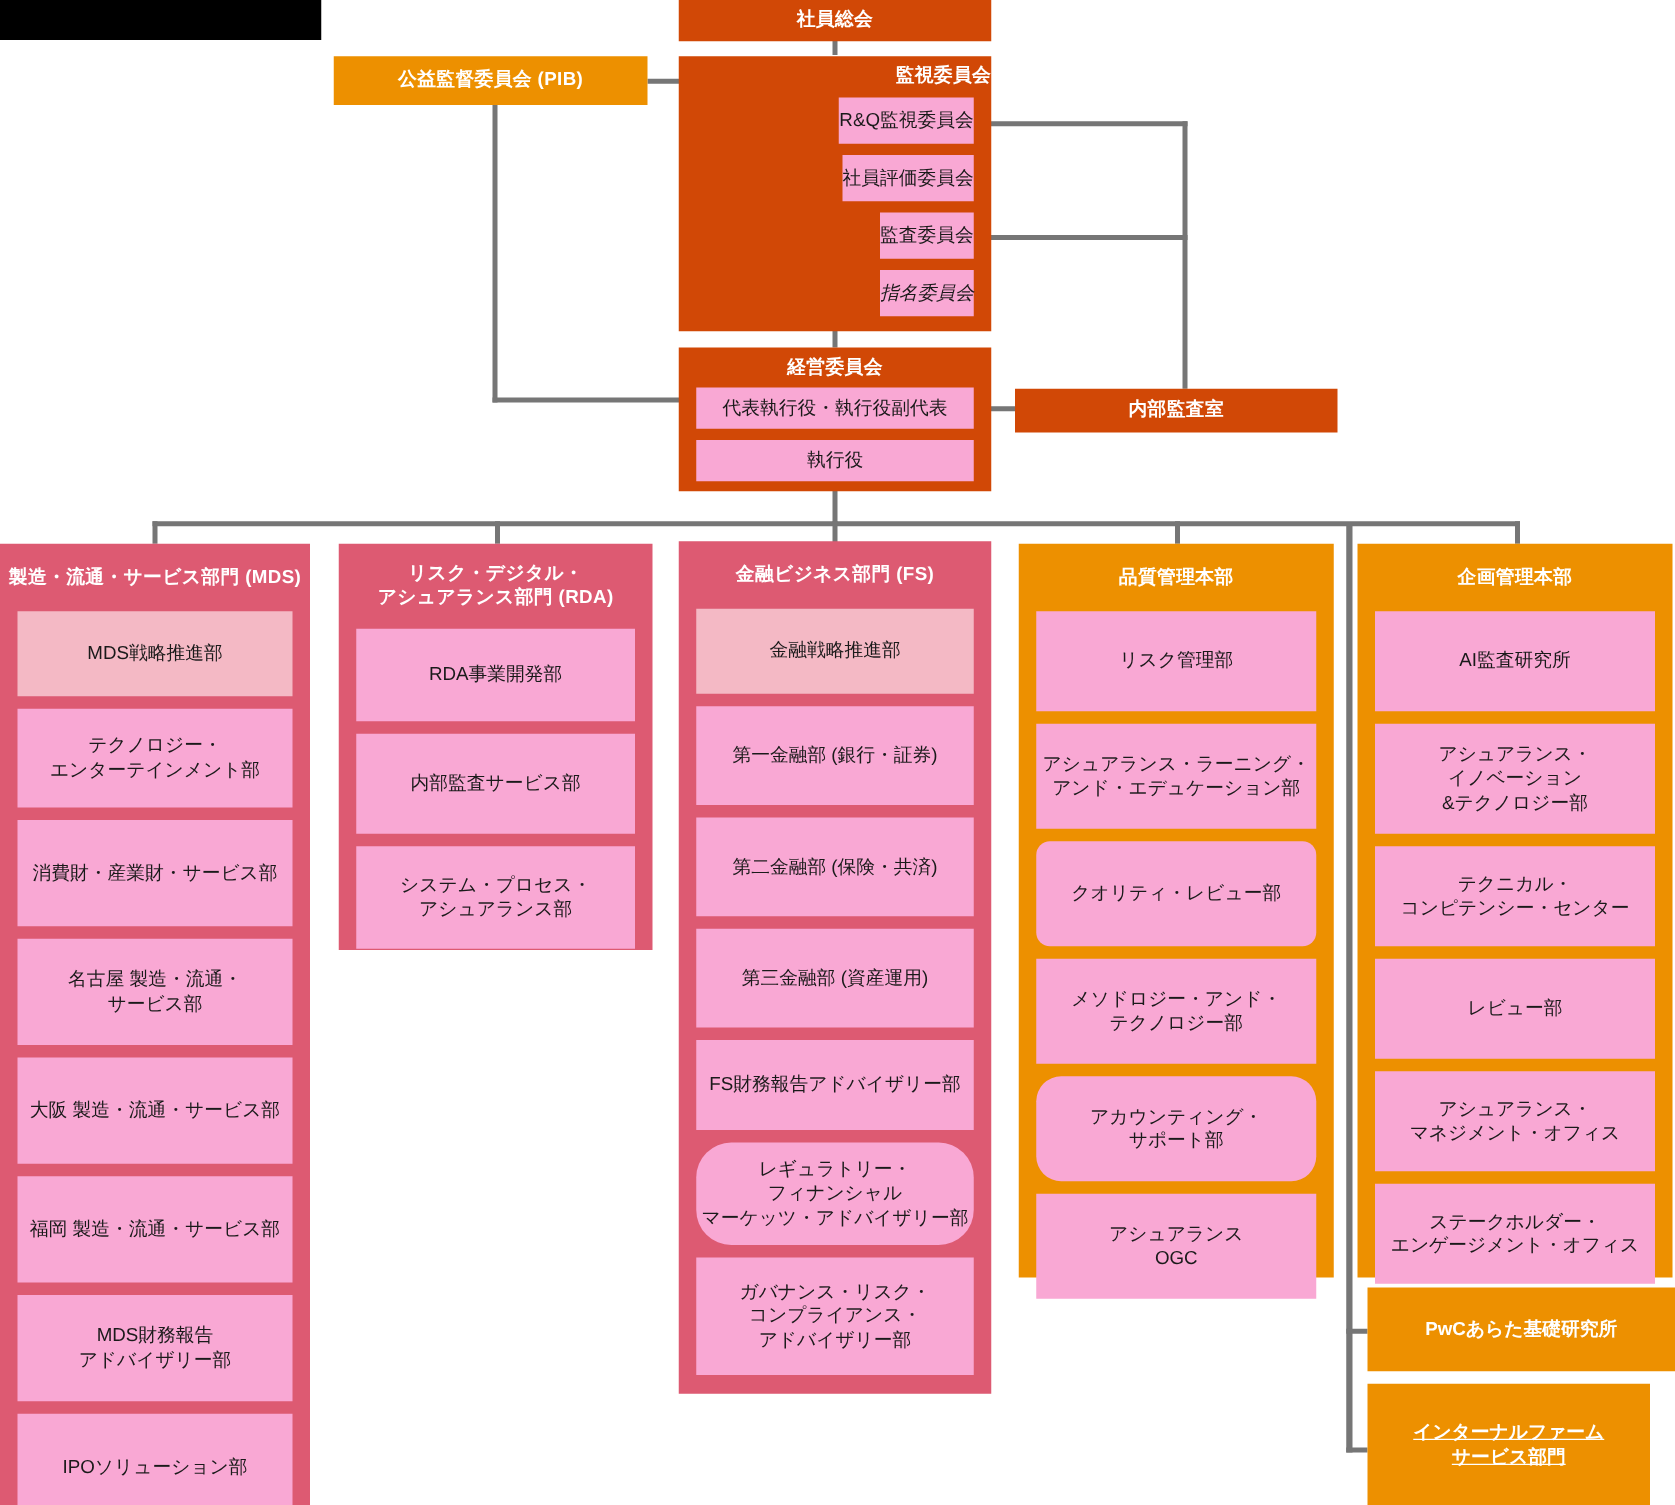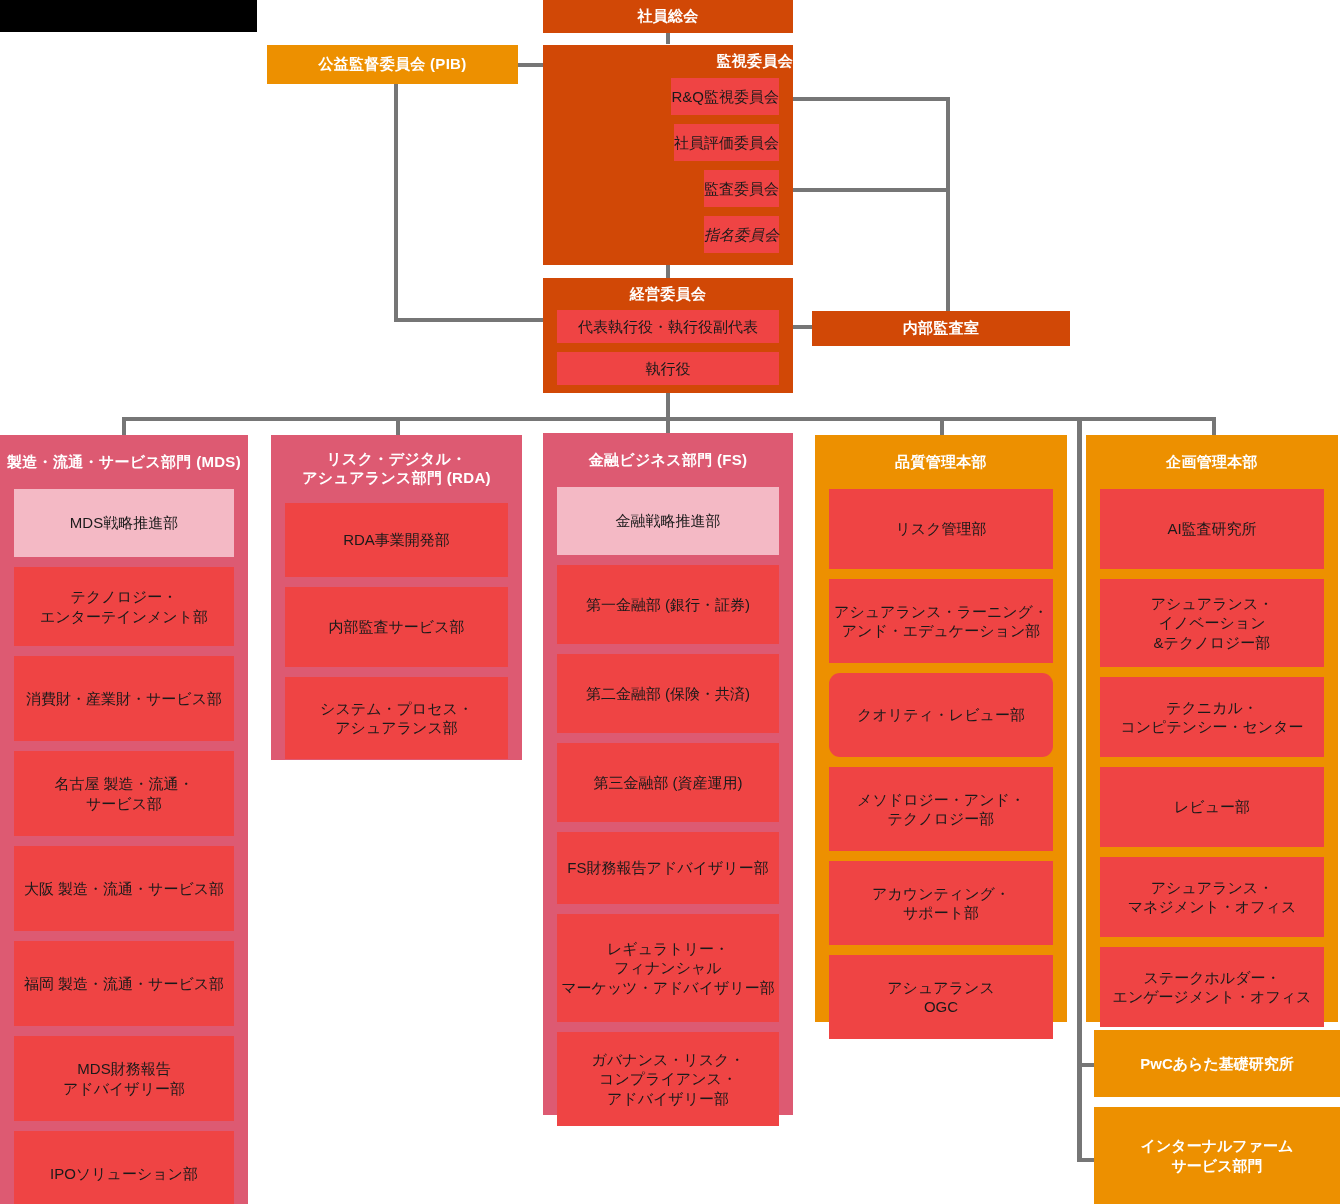--- a/index.html
+++ b/index.html
@@ -25,21 +25,21 @@
     font-weight: bold;
     text-align: center;
     line-height: 1.25;
     letter-spacing: .3px;
     display: flex;
     align-items: center;
     justify-content: center;
   }
 
   .leaf {
-    background: #ef4444;
+    background: #f9a8d4;
     color: #1a1a1a;
     font-size: 15px;
     text-align: center;
     line-height: 1.3;
     display: flex;
     align-items: center;
     justify-content: center;
   }
   .leaf.tinted { background: #f4b9c5; }
 
@@ -208,21 +208,21 @@
         </div>
         <div class="leaf" style="height: 79px; flex: 0 0 auto;">
           <span>第二金融部 (保険・共済)</span>
         </div>
         <div class="leaf" style="height: 79px; flex: 0 0 auto;">
           <span>第三金融部 (資産運用)</span>
         </div>
         <div class="leaf" style="height: 72px; flex: 0 0 auto;">
           <span>FS財務報告アドバイザリー部</span>
         </div>
-        <div class="leaf" style="height: 108px; flex: 0 0 auto;">
+        <div class="leaf" style="height: 82px; flex: 0 0 auto; border-radius: 28px;">
           <span>レギュラトリー・<br>フィナンシャル<br>マーケッツ・アドバイザリー部</span>
         </div>
         <div class="leaf" style="height: 94px; flex: 0 0 auto;">
           <span>ガバナンス・リスク・<br>コンプライアンス・<br>アドバイザリー部</span>
         </div>
       </div>
       <div class="col orange" style="left: 815px; top: 435px; width: 252px; height: 587px;">
         <div class="grp-head" style="height: 54px;">
           <span>品質管理本部</span>
         </div>
@@ -231,21 +231,21 @@
         </div>
         <div class="leaf" style="height: 84px; flex: 0 0 auto;">
           <span>アシュアランス・ラーニング・<br>アンド・エデュケーション部</span>
         </div>
         <div class="leaf" style="height: 84px; flex: 0 0 auto; border-radius: 11px;">
           <span>クオリティ・レビュー部</span>
         </div>
         <div class="leaf" style="height: 84px; flex: 0 0 auto;">
           <span>メソドロジー・アンド・<br>テクノロジー部</span>
         </div>
-        <div class="leaf" style="height: 84px; flex: 0 0 auto;">
+        <div class="leaf" style="height: 84px; flex: 0 0 auto; border-radius: 20px;">
           <span>アカウンティング・<br>サポート部</span>
         </div>
         <div class="leaf" style="height: 84px; flex: 0 0 auto;">
           <span>アシュアランス<br>OGC</span>
         </div>
       </div>
       <div class="col orange" style="left: 1086px; top: 435px; width: 252px; height: 587px;">
         <div class="grp-head" style="height: 54px;">
           <span>企画管理本部</span>
         </div>
@@ -266,17 +266,17 @@
         </div>
         <div class="leaf" style="height: 80px; flex: 0 0 auto;">
           <span>ステークホルダー・<br>エンゲージメント・オフィス</span>
         </div>
       </div>
     </div>
 
   <div class="abs solidbox orange" style="left:1094px; top:1030px; width:246px; height:67px;">
     <span>PwCあらた基礎研究所</span>
   </div>
-  <div class="abs solidbox orange" style="left:1094px; top:1107px; width:246px; height:97px;">
+  <div class="abs solidbox orange" style="left:1094px; top:1107px; width:226px; height:97px;text-decoration:underline;">
     <span>インターナルファーム<br>サービス部門</span>
   </div>
 
 </div>
 
 </body></html>

